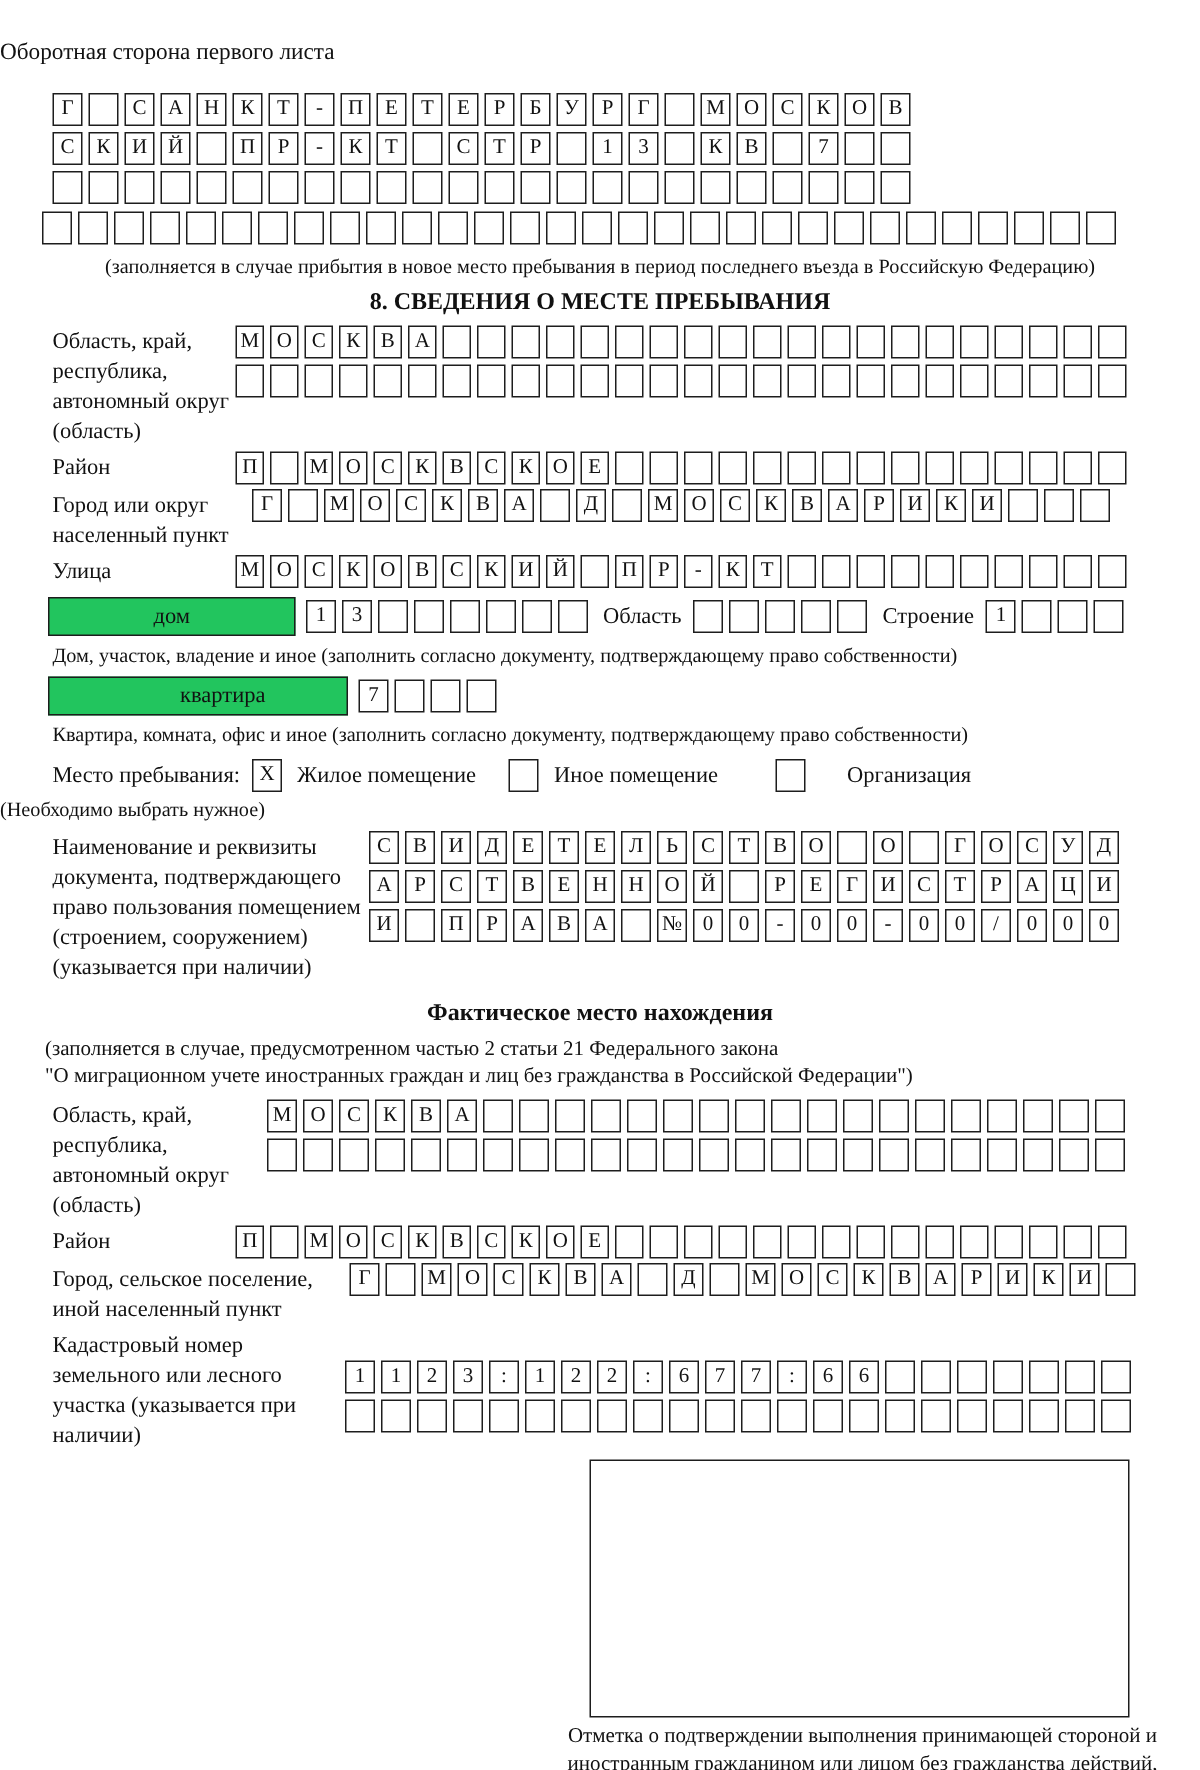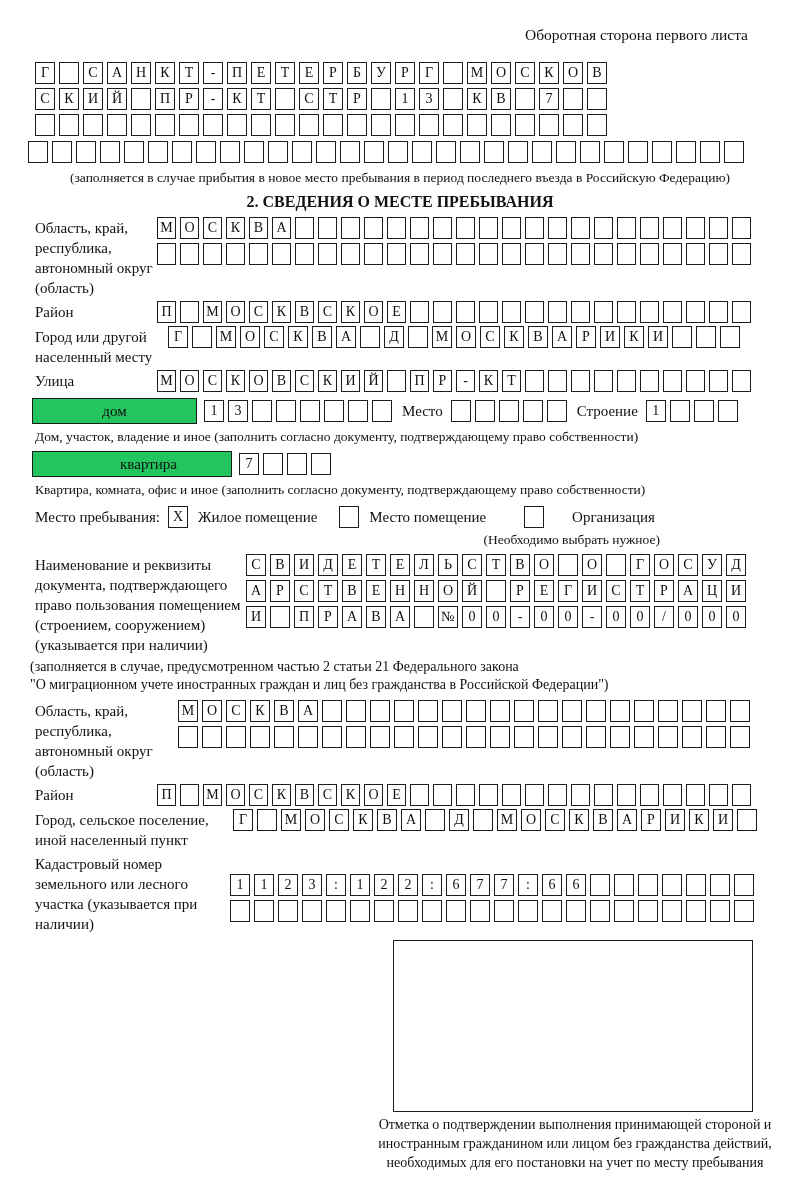--- a/index.html
+++ b/index.html
@@ -1,21 +1,21 @@
 <!DOCTYPE html>
 <html><head>
 <meta charset="utf-8">
 <style>
   html,body { margin:0; padding:0; background:#fff; }
   .page {
     position:relative; width:800px; height:1180px; margin:0 auto;
     background:#fff; color:#111; overflow:hidden;
     font-family:"Liberation Serif", serif;
   }
-  .hdr-note { text-align:right; padding:26px 52px 0 16px; font-size:15.5px; }
+  .hdr-note { padding:26px 52px 0 0; font-size:15.5px; }
 
   .row-block { display:flex; align-items:flex-start; margin:3px 0 3px 35px; }
   .lbl { font-size:15px; line-height:20px; flex:none; padding-top:1px; }
   .w143{width:143px} .w122{width:122px} .w133{width:133px}
   .w211{width:211px} .w195{width:195px} .w198{width:198px}
 
   .cellrows { display:flex; flex-direction:column; gap:4px; }
   .cells { display:flex; gap:4px; }
   .cell {
     flex:none; width:20px; height:22px; box-sizing:border-box;
@@ -36,21 +36,21 @@
     display:flex; align-items:center; justify-content:center; font-size:15px; background:#22c55e;
   }
   .box-dom { width:165px; margin-right:7px; }
   .box-kv  { width:200px; margin-right:7px;padding-left:33px; }
   .inline-row .cells { margin-right:6px; }
   .mini-lbl { font-size:15px; padding:0 8px 0 4px; flex:none; }
 
   .mesto-row { display:flex; align-items:center; margin:8px 0 2px 35px; font-size:15px; }
   .mesto-row .cell { margin:0 10px 0 8px; }
   .mesto-lbl { flex:none; }
-  .choose-note { width:660px; text-align:right; font-size:13.5px; margin-top:4px; }
+  .choose-note { width:660px; text-align:left; font-size:13.5px; margin-top:4px; }
 
   .subt { font-size:14px; line-height:18px; margin:0 30px; }
 
   .stamp-wrap { margin:6px 0 0 355px; width:440px; }
   .stamp-box {
     width:360px; height:172px; box-sizing:border-box;
     border:1.7px solid #1d1d1d; margin-left:38px; background:#fff;
   }
   .stamp-cap { text-align:center; font-size:14px; line-height:19px; margin-top:3px; }
 </style>
@@ -170,21 +170,21 @@
       <span class="cell"></span>
       <span class="cell"></span>
       <span class="cell"></span>
       <span class="cell"></span>
       <span class="cell"></span>
       <span class="cell"></span>
       <span class="cell"></span>
     </div>
   <div class="cap-center">(заполняется в случае прибытия в новое место пребывания в период последнего въезда в Российскую Федерацию)</div>
 
-  <div class="sec-title">2. СВЕДЕНИЯ О МЕСТЕ ПРЕБЫВАНИЯ</div>
+  <div class="sec-title">8. СВЕДЕНИЯ О МЕСТЕ ПРЕБЫВАНИЯ</div>
 
   <div class="row-block">
     <div class="lbl w122">Область, край, республика, автономный округ (область)</div>
     <div class="cellrows">
       <div class="cells n26">
           <span class="cell">М</span>
           <span class="cell">О</span>
           <span class="cell">С</span>
           <span class="cell">К</span>
           <span class="cell">В</span>
@@ -267,21 +267,21 @@
         <span class="cell"></span>
         <span class="cell"></span>
         <span class="cell"></span>
         <span class="cell"></span>
         <span class="cell"></span>
         <span class="cell"></span>
       </div>
   </div>
 
   <div class="row-block">
-    <div class="lbl w133">Город или другой населенный месту</div>
+    <div class="lbl w133">Город или округ населенный пункт</div>
     <div class="cells">
         <span class="cell">Г</span>
         <span class="cell"></span>
         <span class="cell">М</span>
         <span class="cell">О</span>
         <span class="cell">С</span>
         <span class="cell">К</span>
         <span class="cell">В</span>
         <span class="cell">А</span>
         <span class="cell"></span>
@@ -340,21 +340,21 @@
     <div class="cells">
         <span class="cell">1</span>
         <span class="cell">3</span>
         <span class="cell"></span>
         <span class="cell"></span>
         <span class="cell"></span>
         <span class="cell"></span>
         <span class="cell"></span>
         <span class="cell"></span>
       </div>
-    <div class="mini-lbl">Место</div>
+    <div class="mini-lbl">Область</div>
     <div class="cells">
         <span class="cell"></span>
         <span class="cell"></span>
         <span class="cell"></span>
         <span class="cell"></span>
         <span class="cell"></span>
       </div>
     <div class="mini-lbl">Строение</div>
     <div class="cells">
         <span class="cell">1</span>
@@ -374,21 +374,21 @@
         <span class="cell"></span>
       </div>
   </div>
   <div class="cap">Квартира, комната, офис и иное (заполнить согласно документу, подтверждающему право собственности)</div>
 
   <div class="mesto-row">
     <span class="mesto-lbl">Место пребывания:</span>
     <span class="cell">X</span>
     <span>Жилое помещение</span>
     <span class="cell" style="margin-left:22px"></span>
-    <span>Место помещение</span>
+    <span>Иное помещение</span>
     <span class="cell" style="margin-left:38px;margin-right:28px"></span>
     <span>Организация</span>
   </div>
   <div class="choose-note">(Необходимо выбрать нужное)</div>
 
   <div class="row-block" style="margin-top:6px">
     <div class="lbl w211">Наименование и реквизиты документа, подтверждающего право пользования помещением (строением, сооружением) (указывается при наличии)</div>
     <div class="cellrows">
       <div class="cells">
           <span class="cell">С</span>
@@ -455,20 +455,21 @@
           <span class="cell">0</span>
           <span class="cell">0</span>
           <span class="cell">/</span>
           <span class="cell">0</span>
           <span class="cell">0</span>
           <span class="cell">0</span>
         </div>
     </div>
   </div>
 
+  <div class="sec-title" style="margin-top:12px">Фактическое место нахождения</div>
   <div class="subt">(заполняется в случае, предусмотренном частью 2 статьи 21 Федерального закона</div>
   <div class="subt">"О миграционном учете иностранных граждан и лиц без гражданства в Российской Федерации")</div>
 
   <div class="row-block" style="margin-top:6px">
     <div class="lbl w143">Область, край, республика, автономный округ (область)</div>
     <div class="cellrows">
       <div class="cells">
           <span class="cell">М</span>
           <span class="cell">О</span>
           <span class="cell">С</span>

